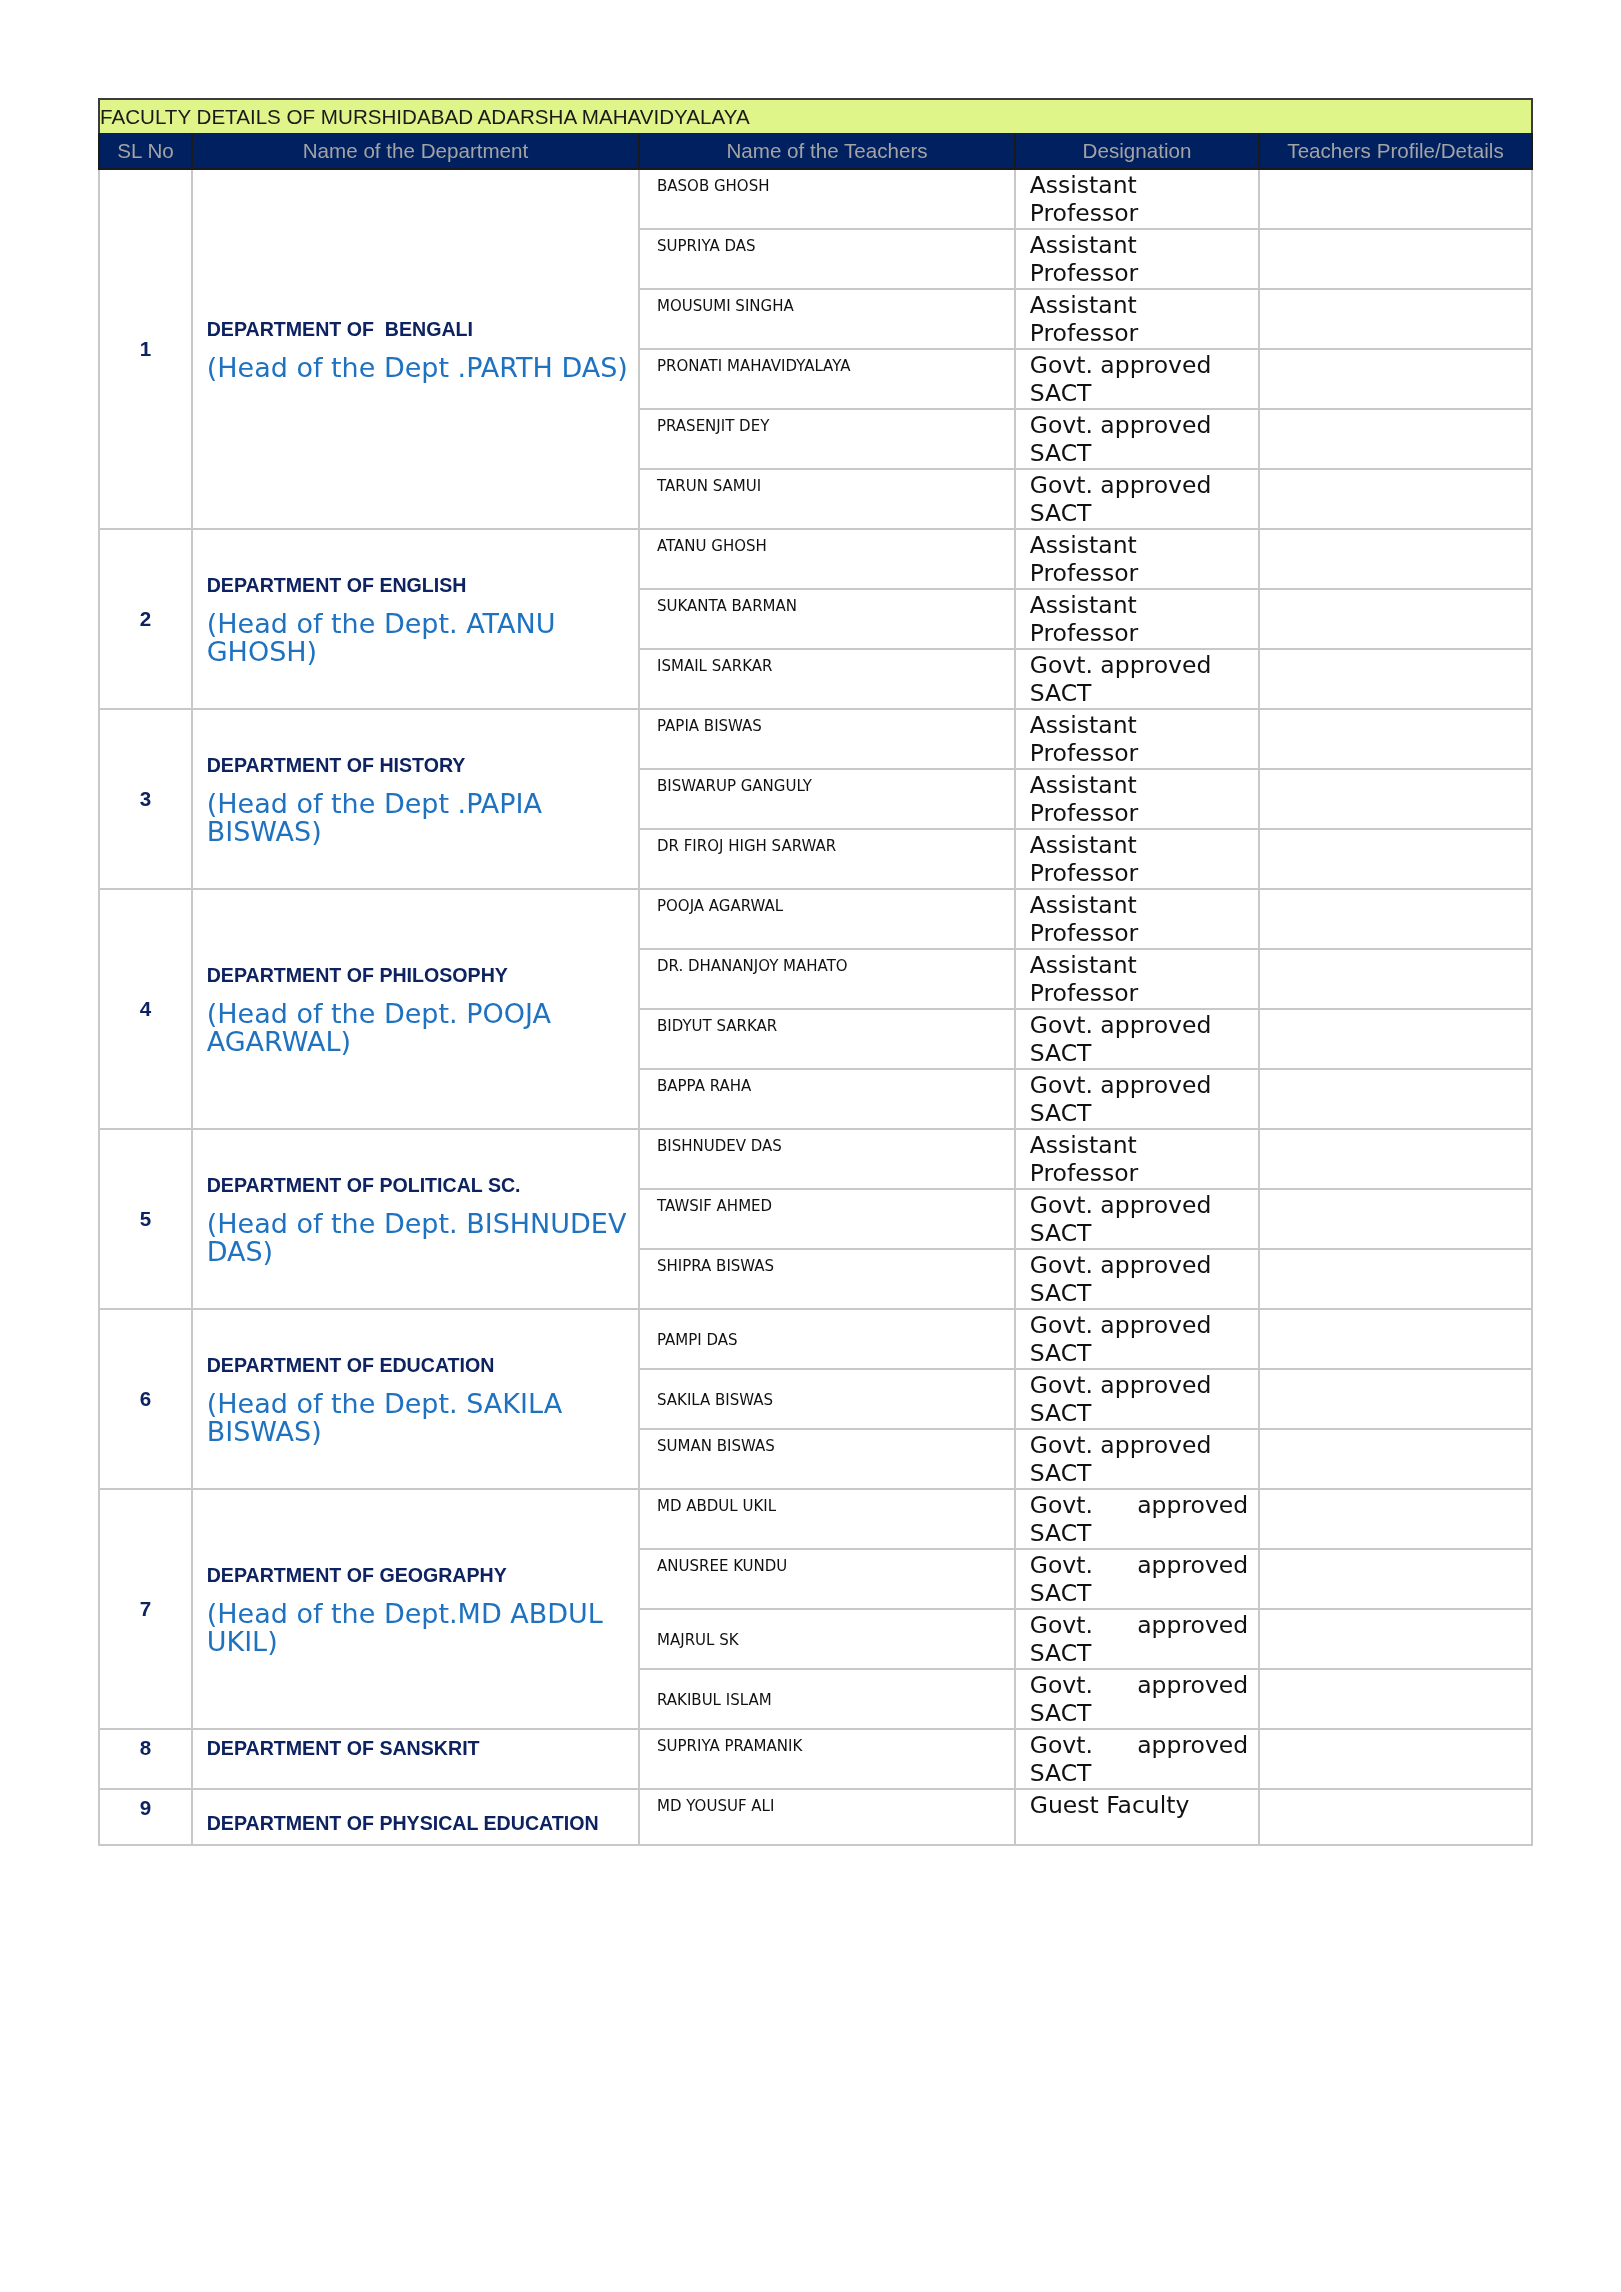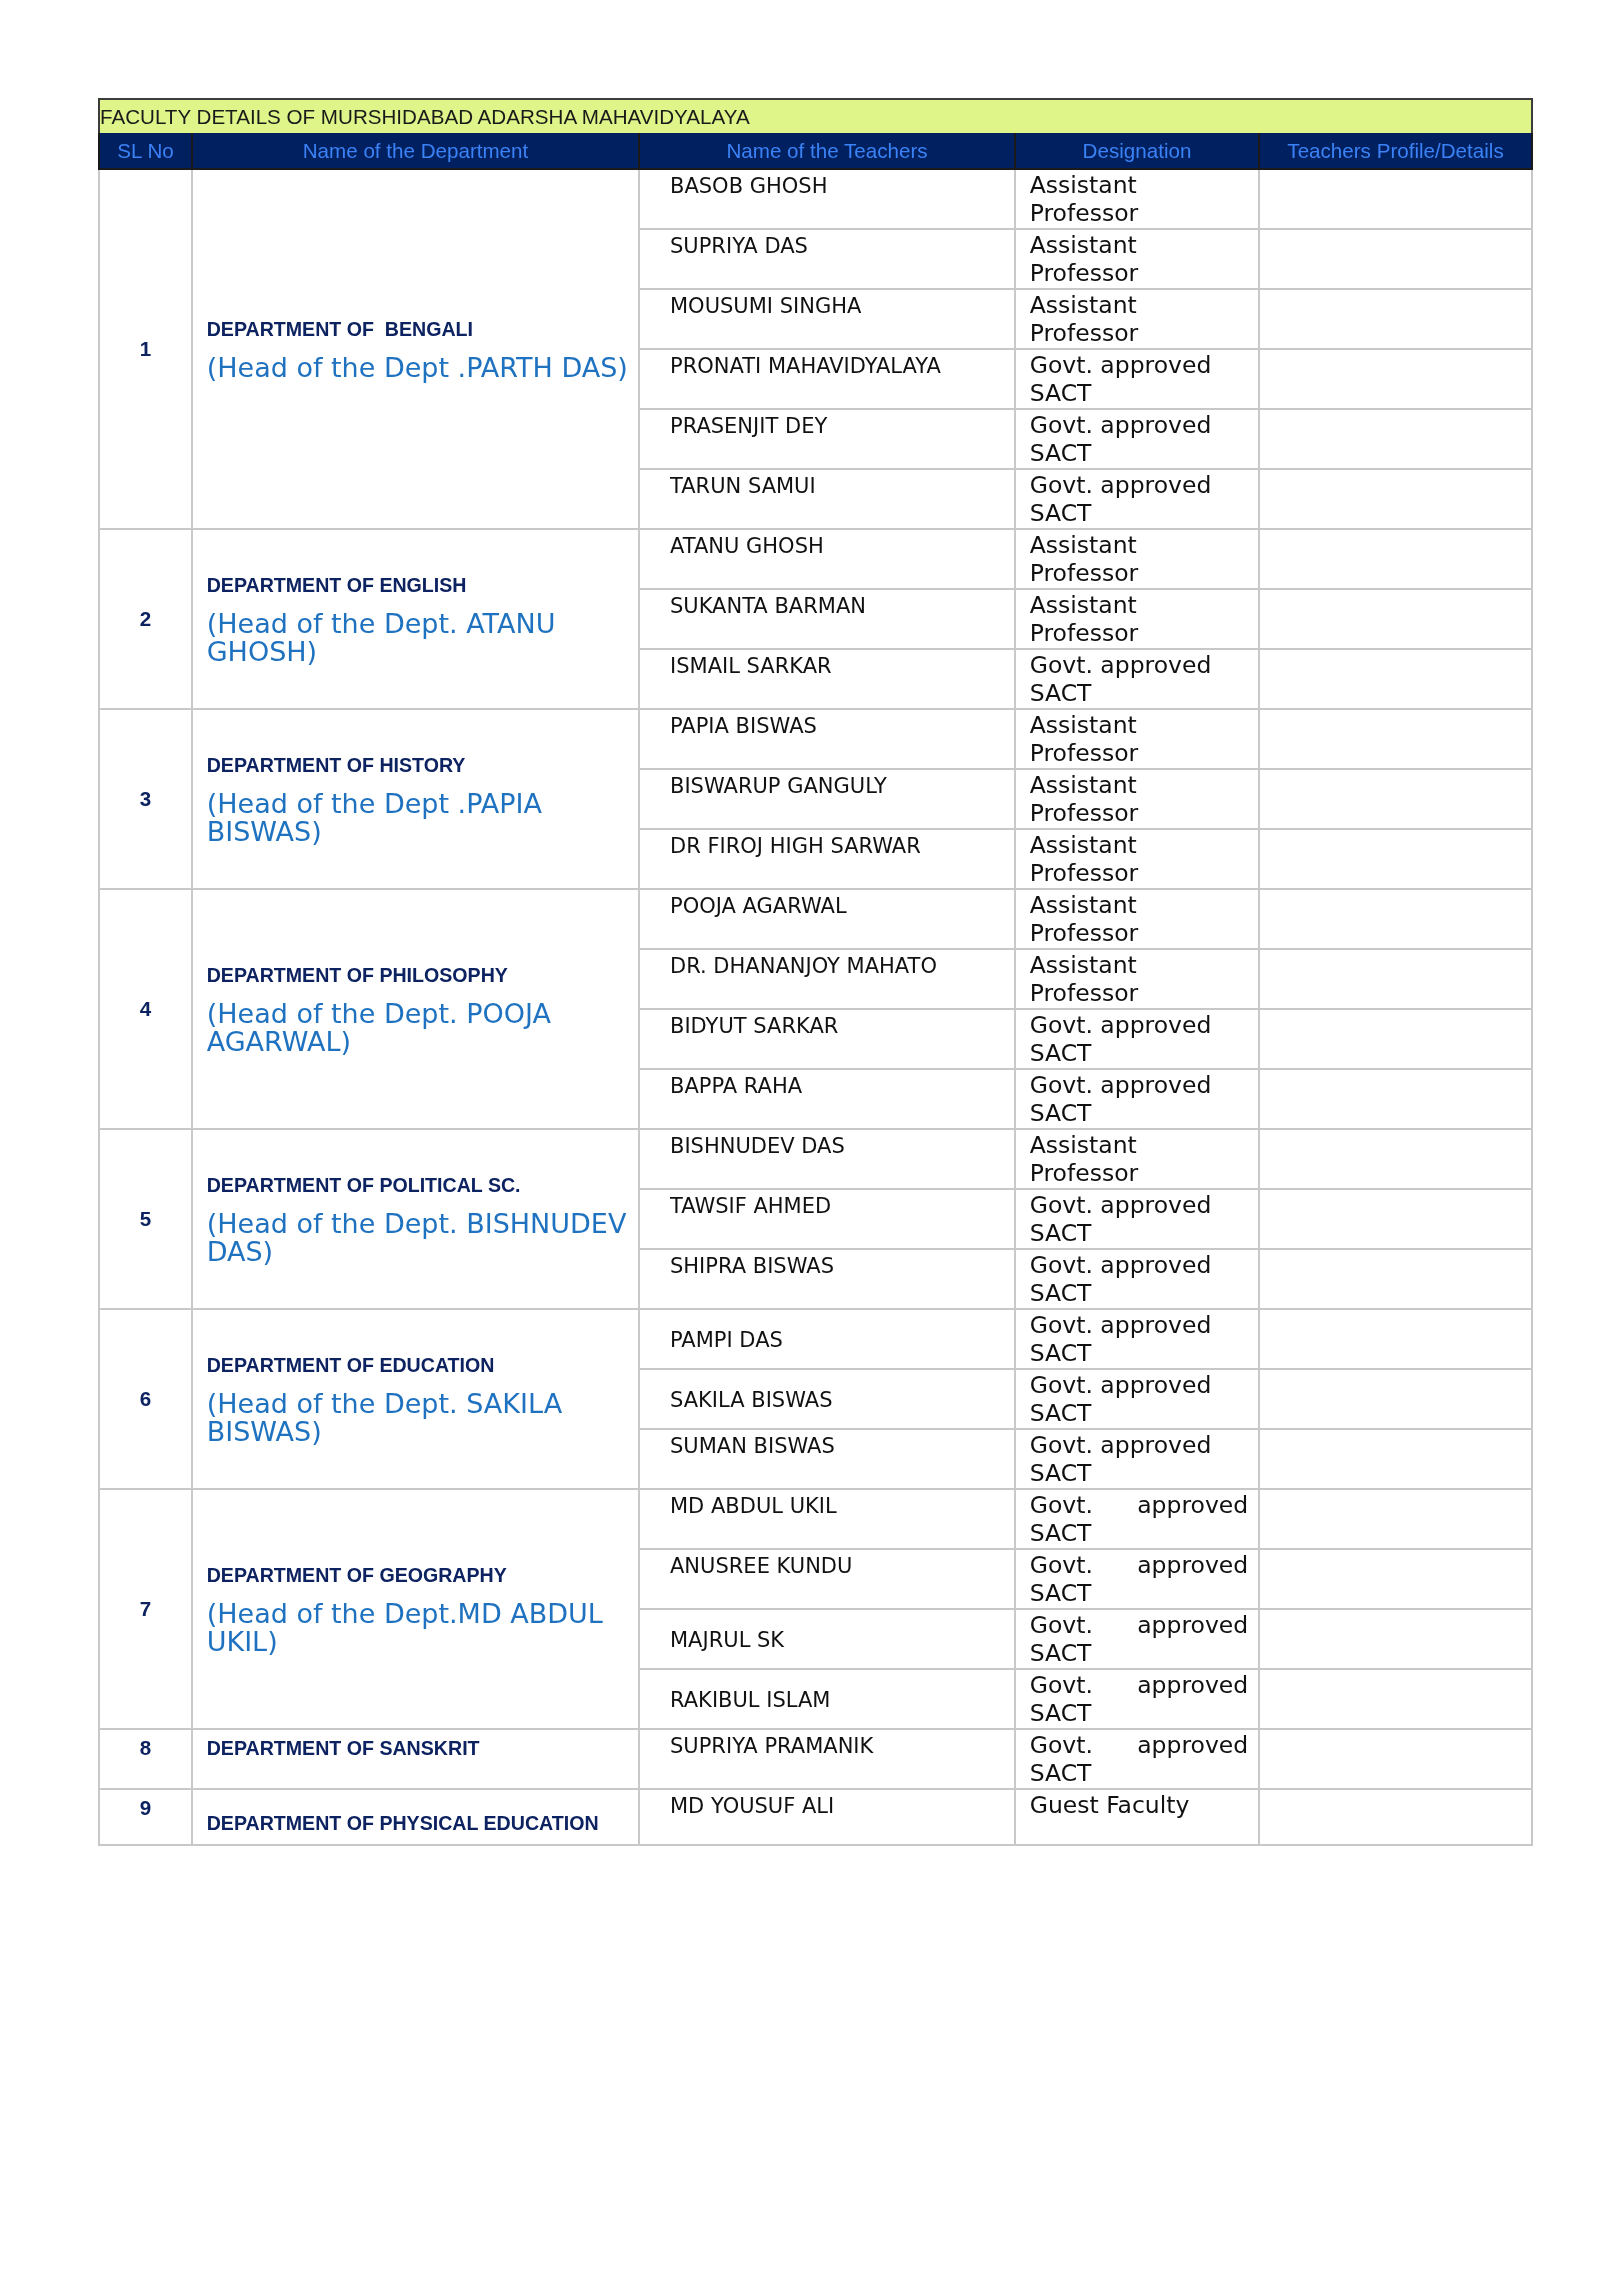--- a/index.html
+++ b/index.html
@@ -6,34 +6,34 @@
   body { width: 1621px; height: 2293px; position: relative; overflow: hidden; }
   .page { position: absolute; left: 98px; top: 98px; width: 1434px; }
   table { border-collapse: collapse; width: 1434px; table-layout: fixed; }
   td, th { border: 2px solid #c8c8c8; padding: 0; vertical-align: top; }
   .title-row td {
     background: #dff58a; border: 2px solid #3c3c3c; border-bottom: none;
     height: 33px; vertical-align: middle;
     font-family: "Liberation Sans", sans-serif; font-size: 20.6px; color: #1a1a1a;
   }
   .head-row th {
-    background: #002060; color: #3b82f6; font-weight: normal;
+    background: #002060; color: #a3a3a3; font-weight: normal;
     height: 35px; text-align: center; vertical-align: middle;
     font-family: "Liberation Sans", sans-serif; font-size: 20.6px;
     border: 2px solid #1a1a1a; border-top: none;
   }
   .sl { text-align: center; vertical-align: middle; font-family: "Liberation Sans", sans-serif;
         font-weight: bold; font-size: 20.6px; color: #0d2260; }
   .dept { vertical-align: middle; padding-left: 13.7px; }
   .dept-name { font-family: "Liberation Sans", sans-serif; font-weight: bold; font-size: 19.6px;
                color: #0d2260; line-height: 25.5px; }
   .dept-head { font-family: "DejaVu Sans", sans-serif; font-size: 27px; color: #1f72c0;
                line-height: 27.4px; margin-top: 11.8px; }
-  .teacher { font-family: "DejaVu Sans", sans-serif; font-size: 21px; color: #111;
-             padding-left: 30px; padding-top: 2px; line-height: 29px; }
+  .teacher { font-family: "DejaVu Sans", sans-serif; font-size: 15px; color: #111;
+             padding-left: 17px; padding-top: 2px; line-height: 29px; }
   .teacher.mid { vertical-align: middle; }
   .desig { font-family: "DejaVu Sans", sans-serif; font-size: 23.5px; color: #111;
            padding-left: 13.7px; padding-right: 9.8px; line-height: 28px; padding-top: 1px; border-radius: 22px; }
   .desig.justify { text-align: justify; text-align-last: left; }
   .profile { }
   tr.trow td.teacher, tr.trow td.desig, tr.trow td.profile { height: 56px; }
   tr.last td.teacher, tr.last td.desig, tr.last td.profile { height: 33px; margin-top: 12px; }
   tr.last td.sl, tr.last td.dept { height: 33px; }
 </style>
 </head>

